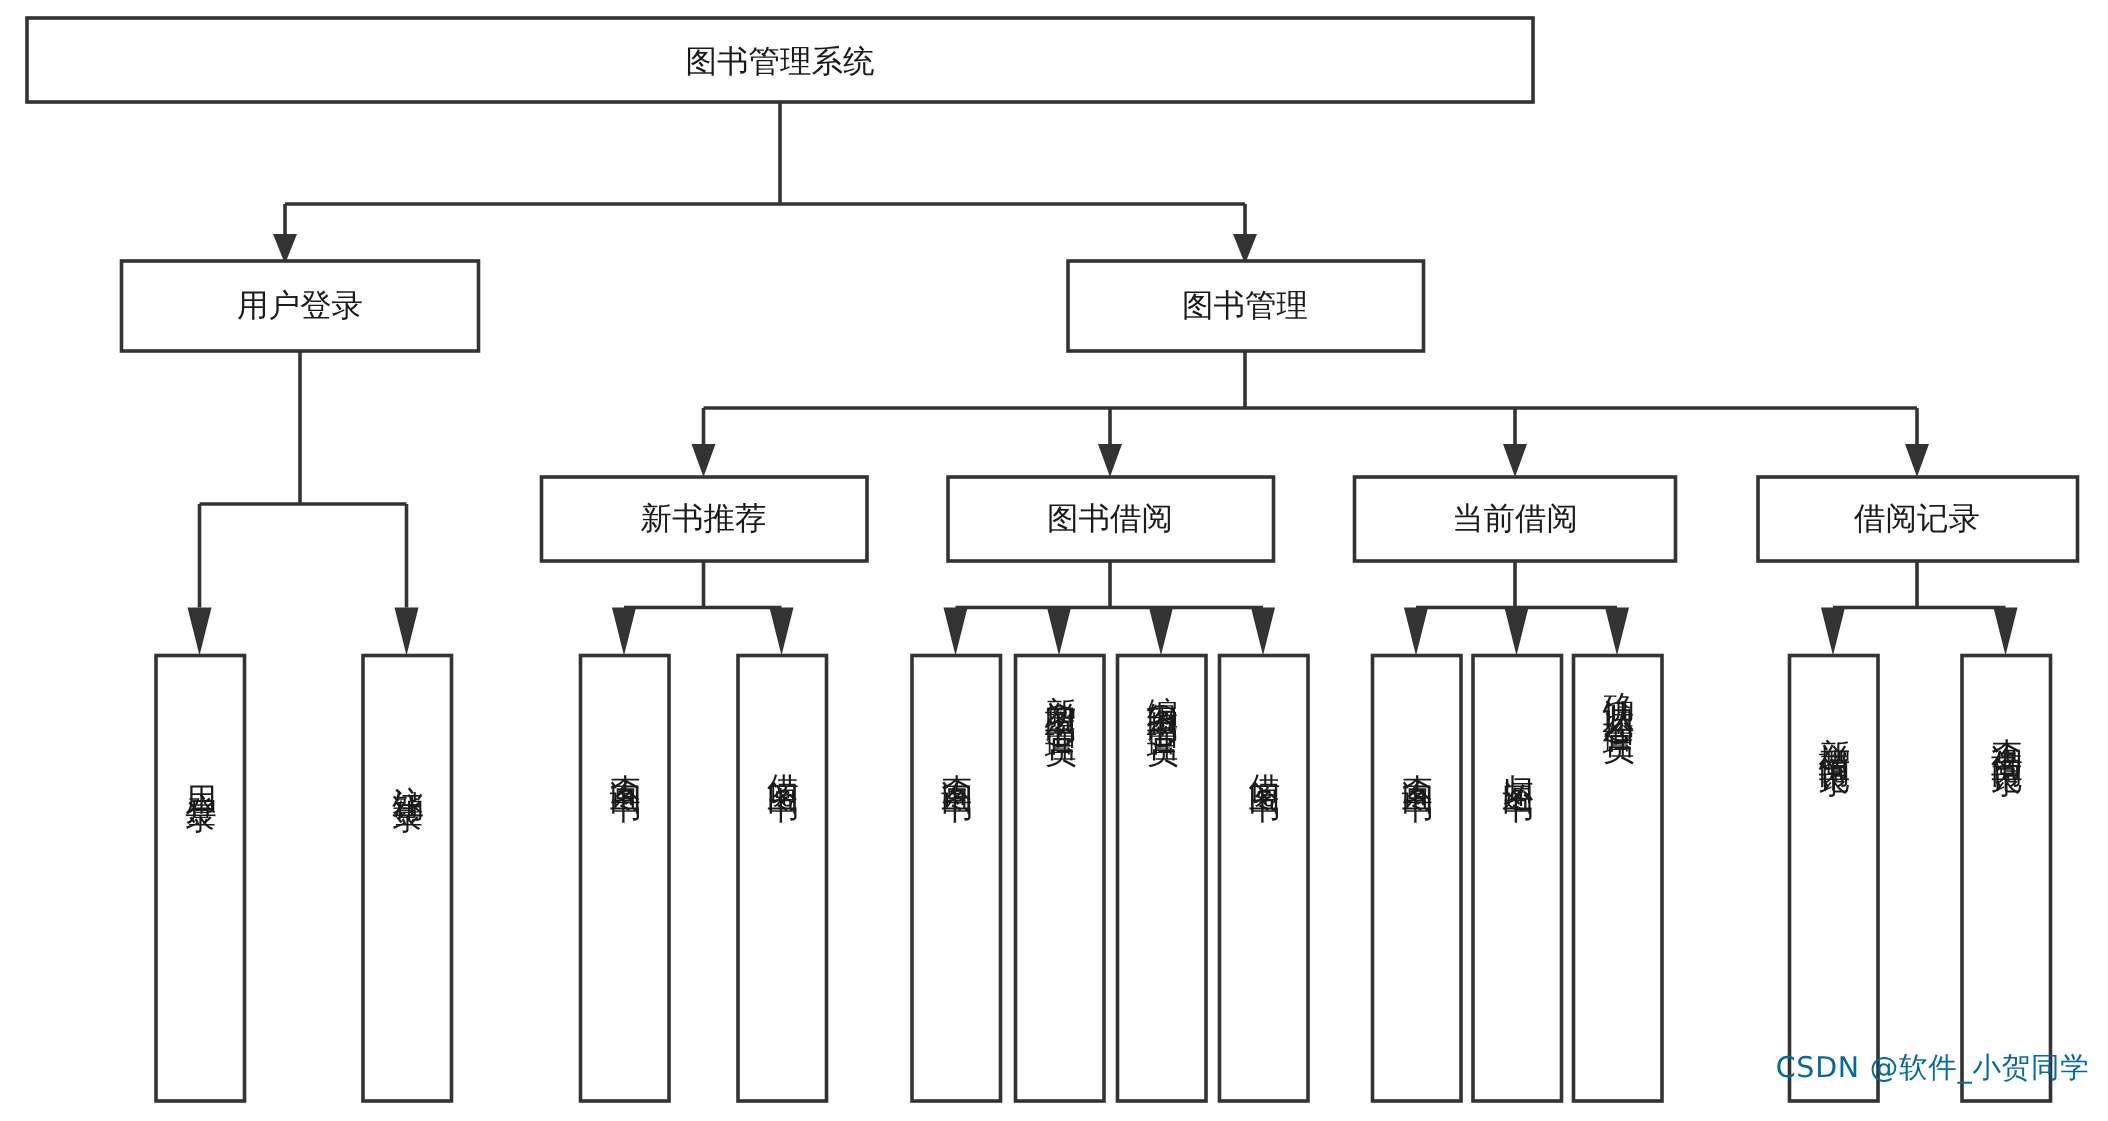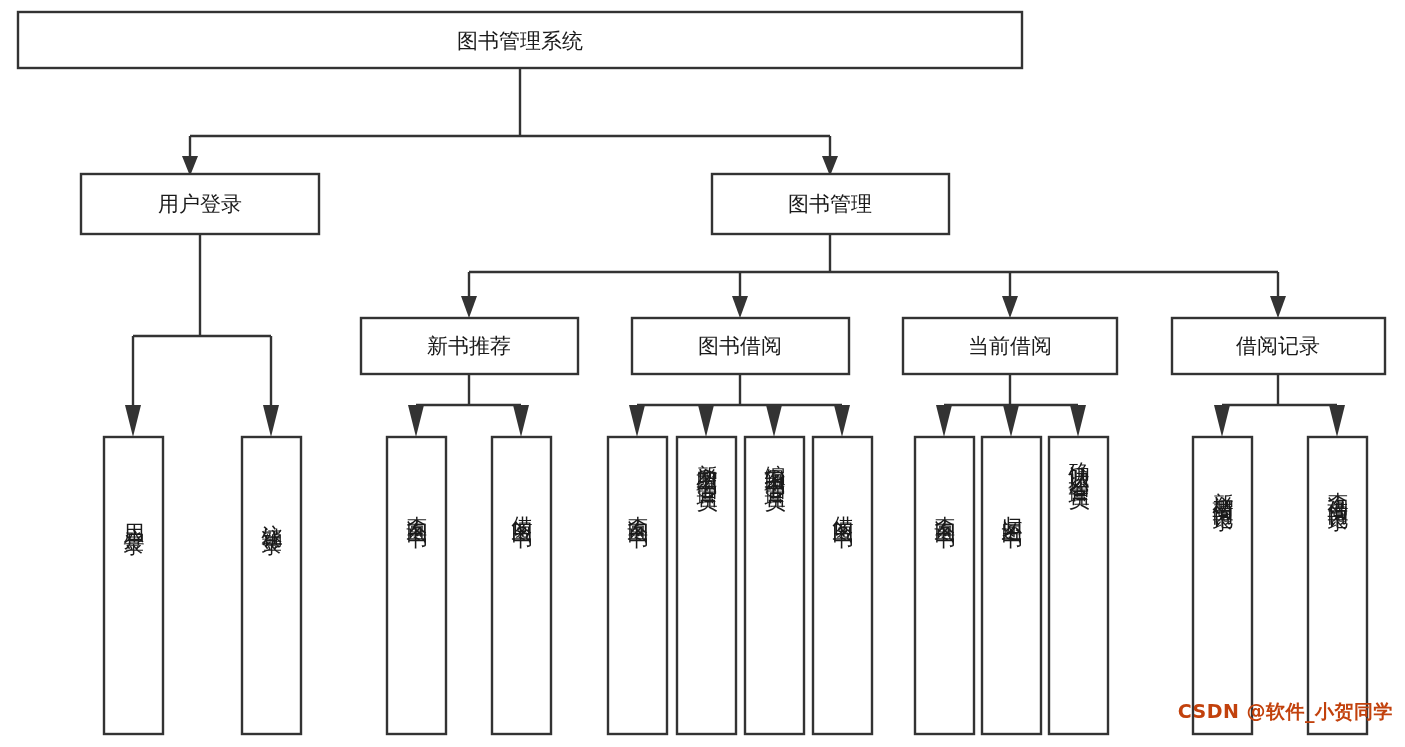--- a/index.html
+++ b/index.html
@@ -65,24 +65,23 @@
     letter-spacing: 4px;
     color: #1a1a1a;
     white-space: nowrap;
   }
   .watermark {
     position: absolute;
     right: 12px;
     bottom: 6px;
     font-family: "DejaVu Sans", "Liberation Sans", sans-serif;
     font-size: 19px;
-    color: #c2410c;
+    color: #0369a1;
     white-space: nowrap;
     letter-spacing: 0.5px;
-    font-weight: bold;
   }
 </style>
 </head>
 <body>
 
 <div id="diagram-root">
 
   <svg class="diagram-canvas" viewBox="0 0 1405 747" xmlns="http://www.w3.org/2000/svg">
 
     <g>

